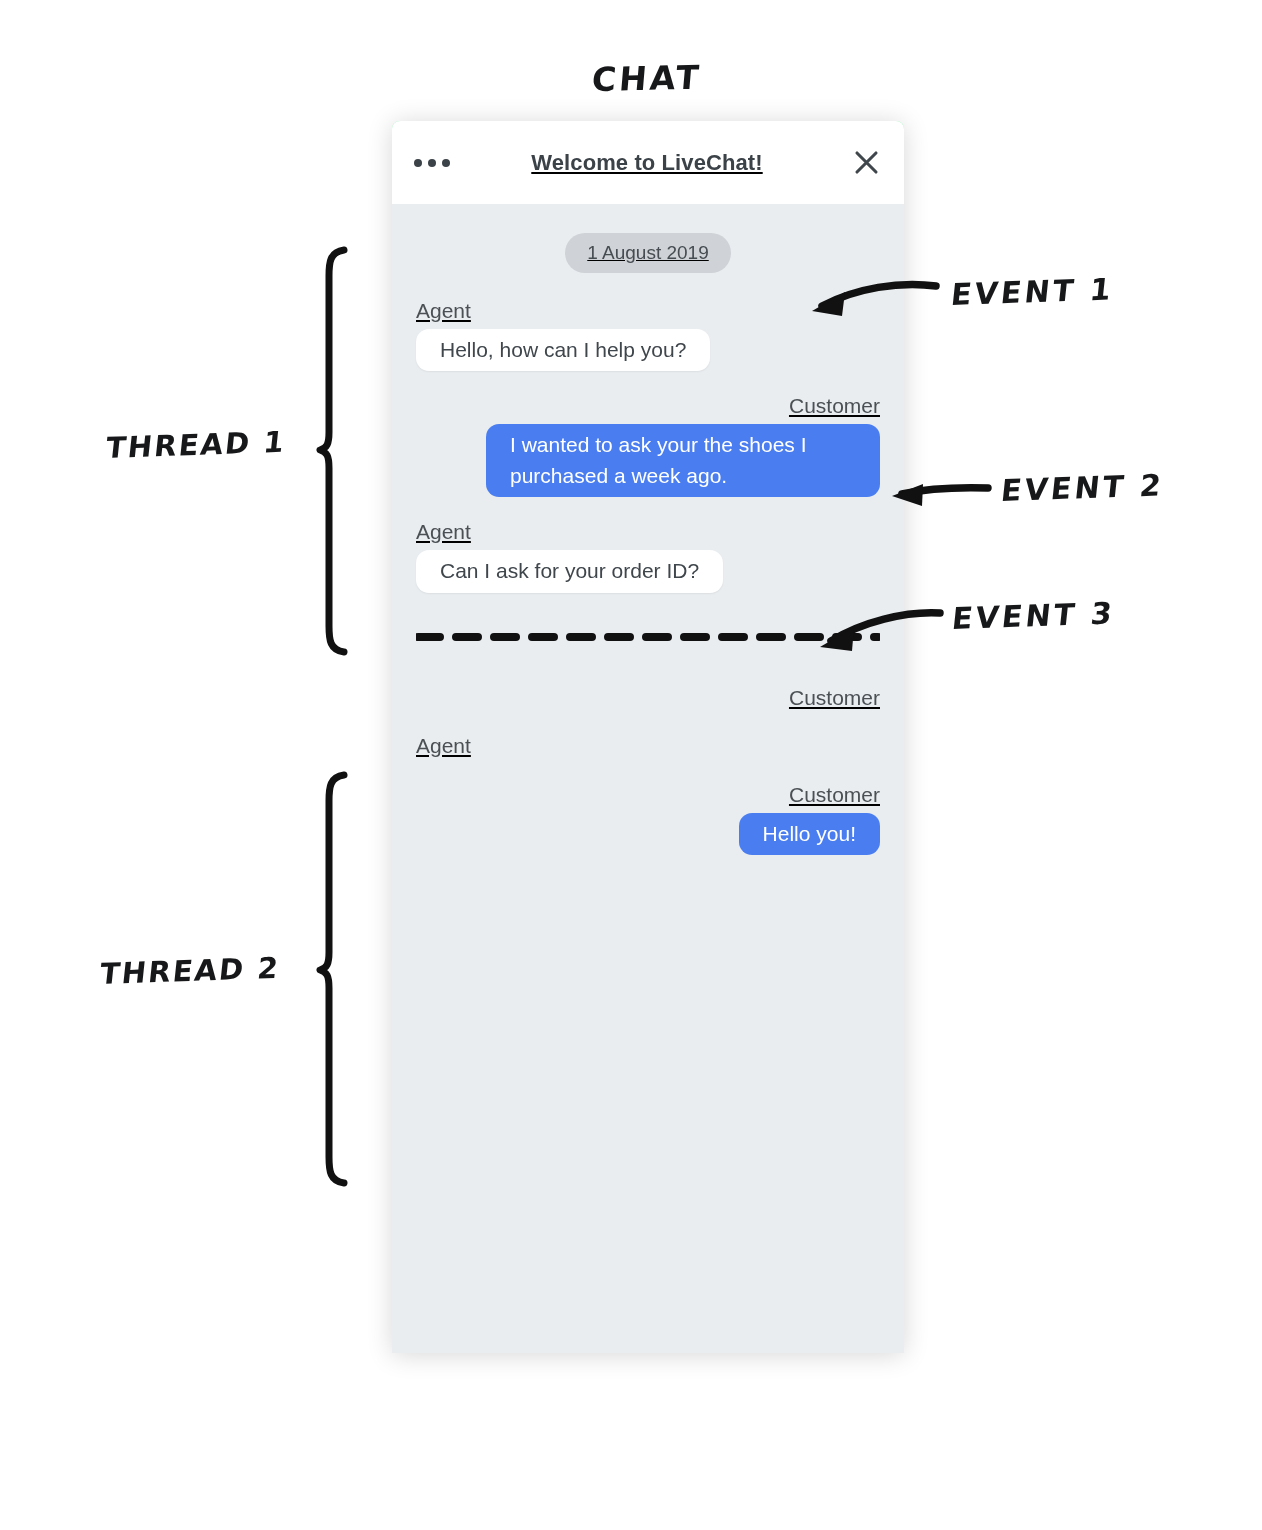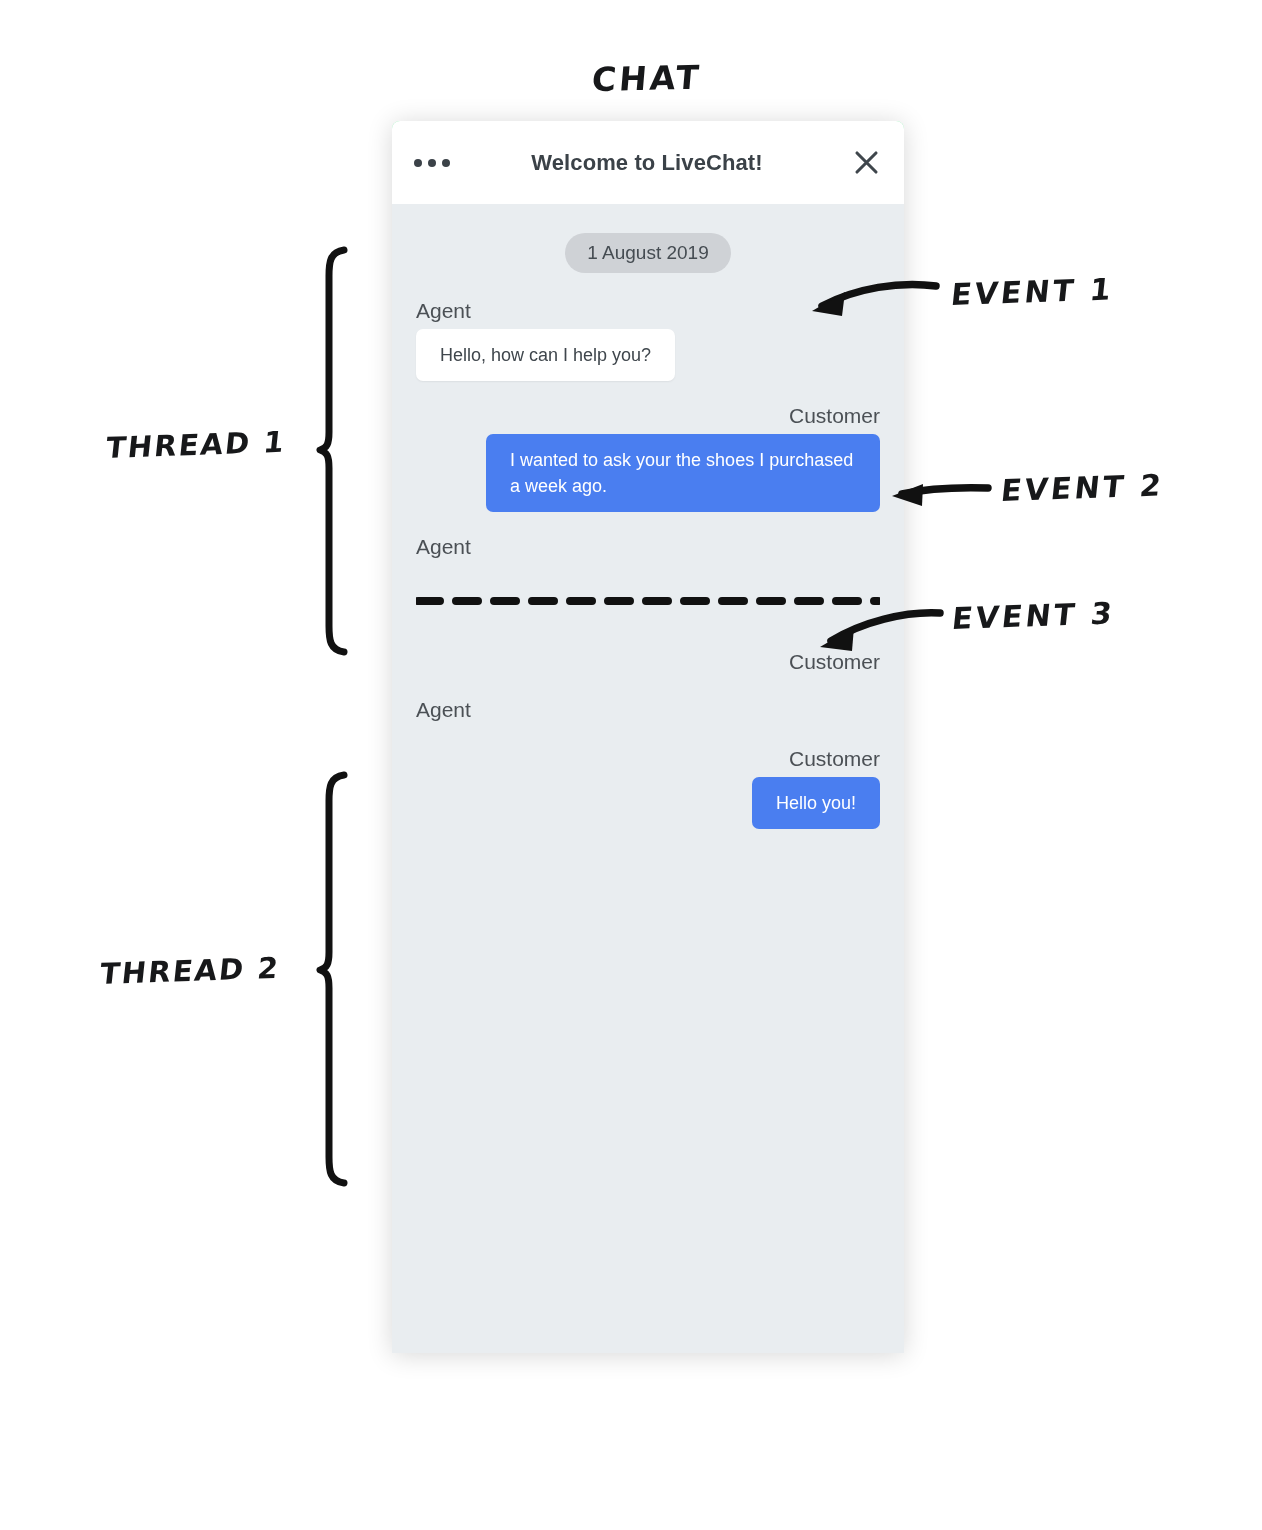--- a/index.html
+++ b/index.html
@@ -64,20 +64,21 @@
   #chat-widget {
     position: absolute;
     left: 392px;
     top: 121px;
     width: 512px;
     height: 1232px;
     border-radius: 8px 8px 0 0;
     overflow: hidden;
     box-shadow: 0 2px 26px rgba(0,0,0,0.16);
     background: #86efac;
+    text-decoration: underline;
   }
 
   #chat-header {
     height: 83px;
     background: #ffffff;
     display: flex;
     align-items: center;
     padding: 0 24px 0 22px;
     box-sizing: border-box;
     position: relative;
@@ -148,24 +149,24 @@
   .author {
     font-size: 21px;
     color: #4b5055;
     margin-bottom: 8px;
     line-height: 1;
   }
 
   .bubble {
     display: inline-block;
     text-align: left;
-    border-radius: 7px;
-    font-size: 18px;
+    border-radius: 13px;
+    font-size: 21px;
     line-height: 1.45;
-    padding: 13px 24px;
+    padding: 6px 24px;
     max-width: 400px;
     box-sizing: border-box;
   }
   .bubble.agent {
     background: #ffffff;
     color: #3f464c;
     box-shadow: 0 1px 2px rgba(0,0,0,0.06);
   }
   .bubble.customer {
     background: #4a7ef0;
@@ -208,20 +209,21 @@
         <div class="bubble agent" style="max-width:348px;">Hello, how can I help you?</div>
       </div>
 
       <div class="msg-group right" style="margin-top:24px;">
         <div class="author">Customer</div>
         <div class="bubble customer" style="max-width:394px;">I wanted to ask your the shoes I purchased a week ago.</div>
       </div>
 
       <div class="msg-group left" style="margin-top:24px;">
         <div class="author">Agent</div>
+        <div class="bubble agent" style="max-width:352px;">Can I ask for your order ID?</div>
       </div>
     </div>
 
     <div id="thread-divider">
       <svg width="464" height="8" viewBox="0 0 464 8" aria-hidden="true">
         <path d="M2 4 H462" stroke="#111111" stroke-width="8" stroke-linecap="round" stroke-dasharray="22 16" fill="none"></path>
       </svg>
     </div>
 
     <div class="thread" style="padding-top:27px;">

